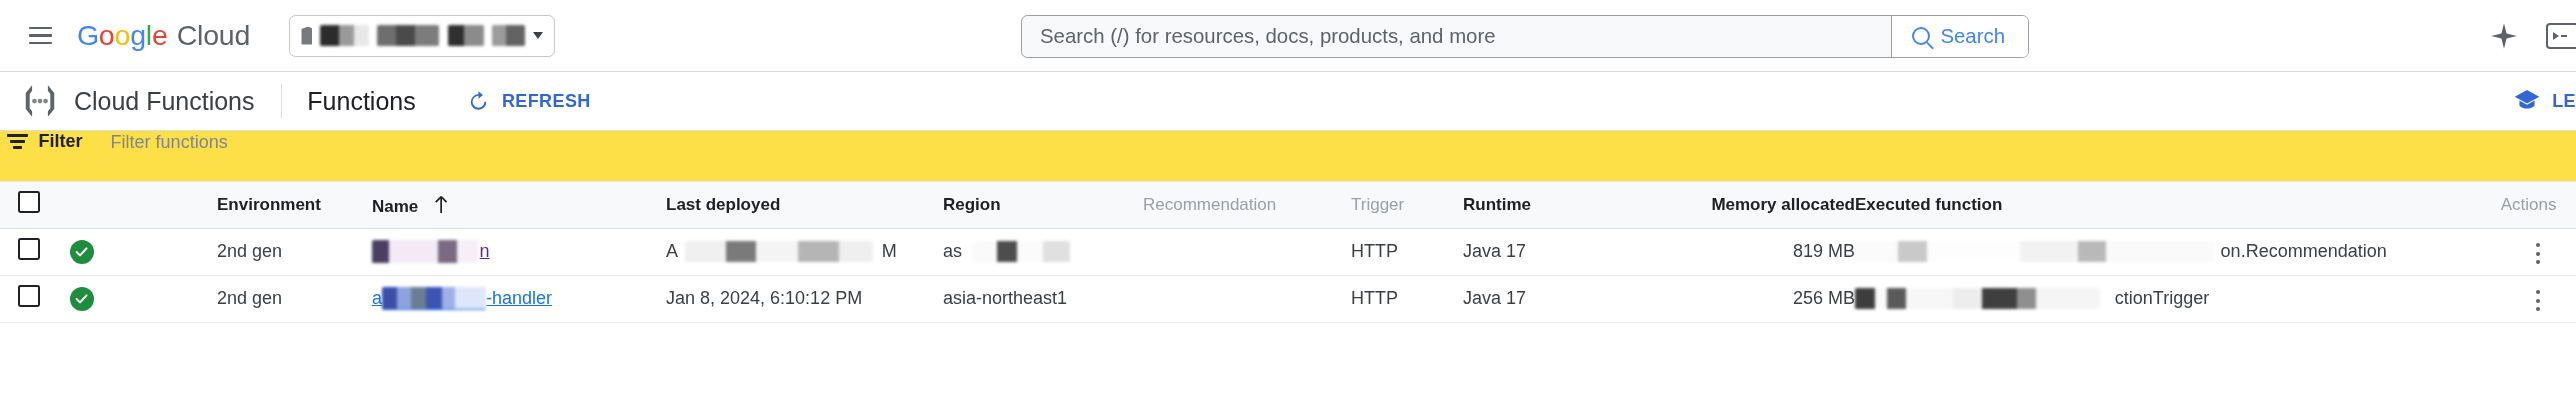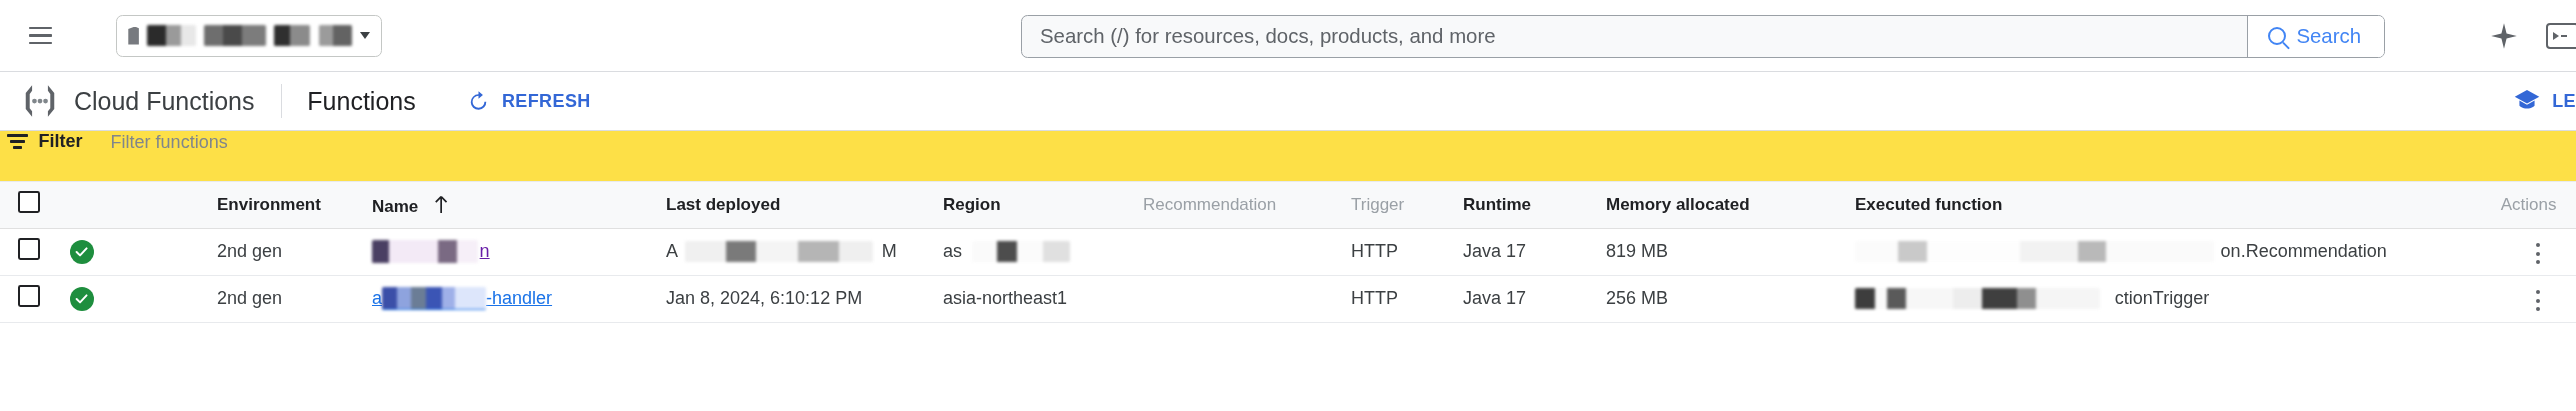--- a/index.html
+++ b/index.html
@@ -70,21 +70,21 @@
   .rd-d { background:linear-gradient(90deg,#9b9b9b 0 42%, #636363 42% 100%); }
   .caret { margin-left:auto; width:0;height:0;border-left:5.7px solid transparent;border-right:5.7px solid transparent;border-top:7.3px solid #3c4043; }
 
   .searchwrap {
     position:absolute; left:1021px; top:14.7px;
     display:flex; align-items:stretch;
     height:43px;
     background:#f8f9fa;
     border:0.8px solid #9aa0a6;
     border-radius:6.5px;
-    width:1364px;
+    width:1008px;
     overflow:hidden;
   }
   .searchwrap input {
     flex:1; border:none; outline:none; background:transparent;
     font-family:"Liberation Sans", sans-serif;
     font-size:20.4px; color:#3c4043;
     padding:0 18px;
   }
   .searchwrap input::placeholder { color:#5f6368; }
   .search-btn {
@@ -173,21 +173,21 @@
   .cb { width:22px;height:22px;border:2.4px solid #202124;border-radius:2.4px;display:inline-block;cursor:pointer;background:#fff; }
   .col-cb { width:70px; padding-left:18px !important; }
   .col-env { width:147px; }
   .col-envtxt { width:155px; }
   .col-name { width:294px; }
   .col-date { width:277px; }
   .col-region { width:200px; }
   .col-rec { width:208px; }
   .col-trig { width:112px; }
   .col-run { width:143px; }
-  .col-mem { width:249px; }
+  .col-mem { width:249px;text-align:right; }
   .col-exec { width:auto; }
   .col-act { width:98px; text-align:right; padding-right:19.6px !important; }
 
   .ok-circle {
     width:24px;height:24px;border-radius:50%;background:#1e8e3e;
     display:flex;align-items:center;justify-content:center;
   }
   .ok-circle svg { display:block; }
 
   .link-blue { color:#1a73e8; text-decoration:underline; cursor:pointer; }
@@ -208,20 +208,24 @@
 <body>
 
 <div class="topbar">
 
   <div class="hamburger">
     <span></span>
       <span></span>
       <span></span>
   </div>
 
+  <div class="brand">
+    <span><span class="g1">G</span><span class="o1">o</span><span class="o2">o</span><span class="g2">g</span><span class="l">l</span><span class="e">e</span></span>
+    <span class="cloud">Cloud</span>
+  </div>
 
   <div class="project-pill">
     <span class="proj-icon"></span>
     <span class="redact rd-a" style="width:49px;height:21px;"></span>
     <span class="redact rd-b" style="width:62px;height:21px;"></span>
     <span class="redact rd-c" style="width:36px;height:21px;"></span>
     <span class="redact rd-d" style="width:33px;height:21px;"></span>
     <span class="caret"></span>
   </div>
 

